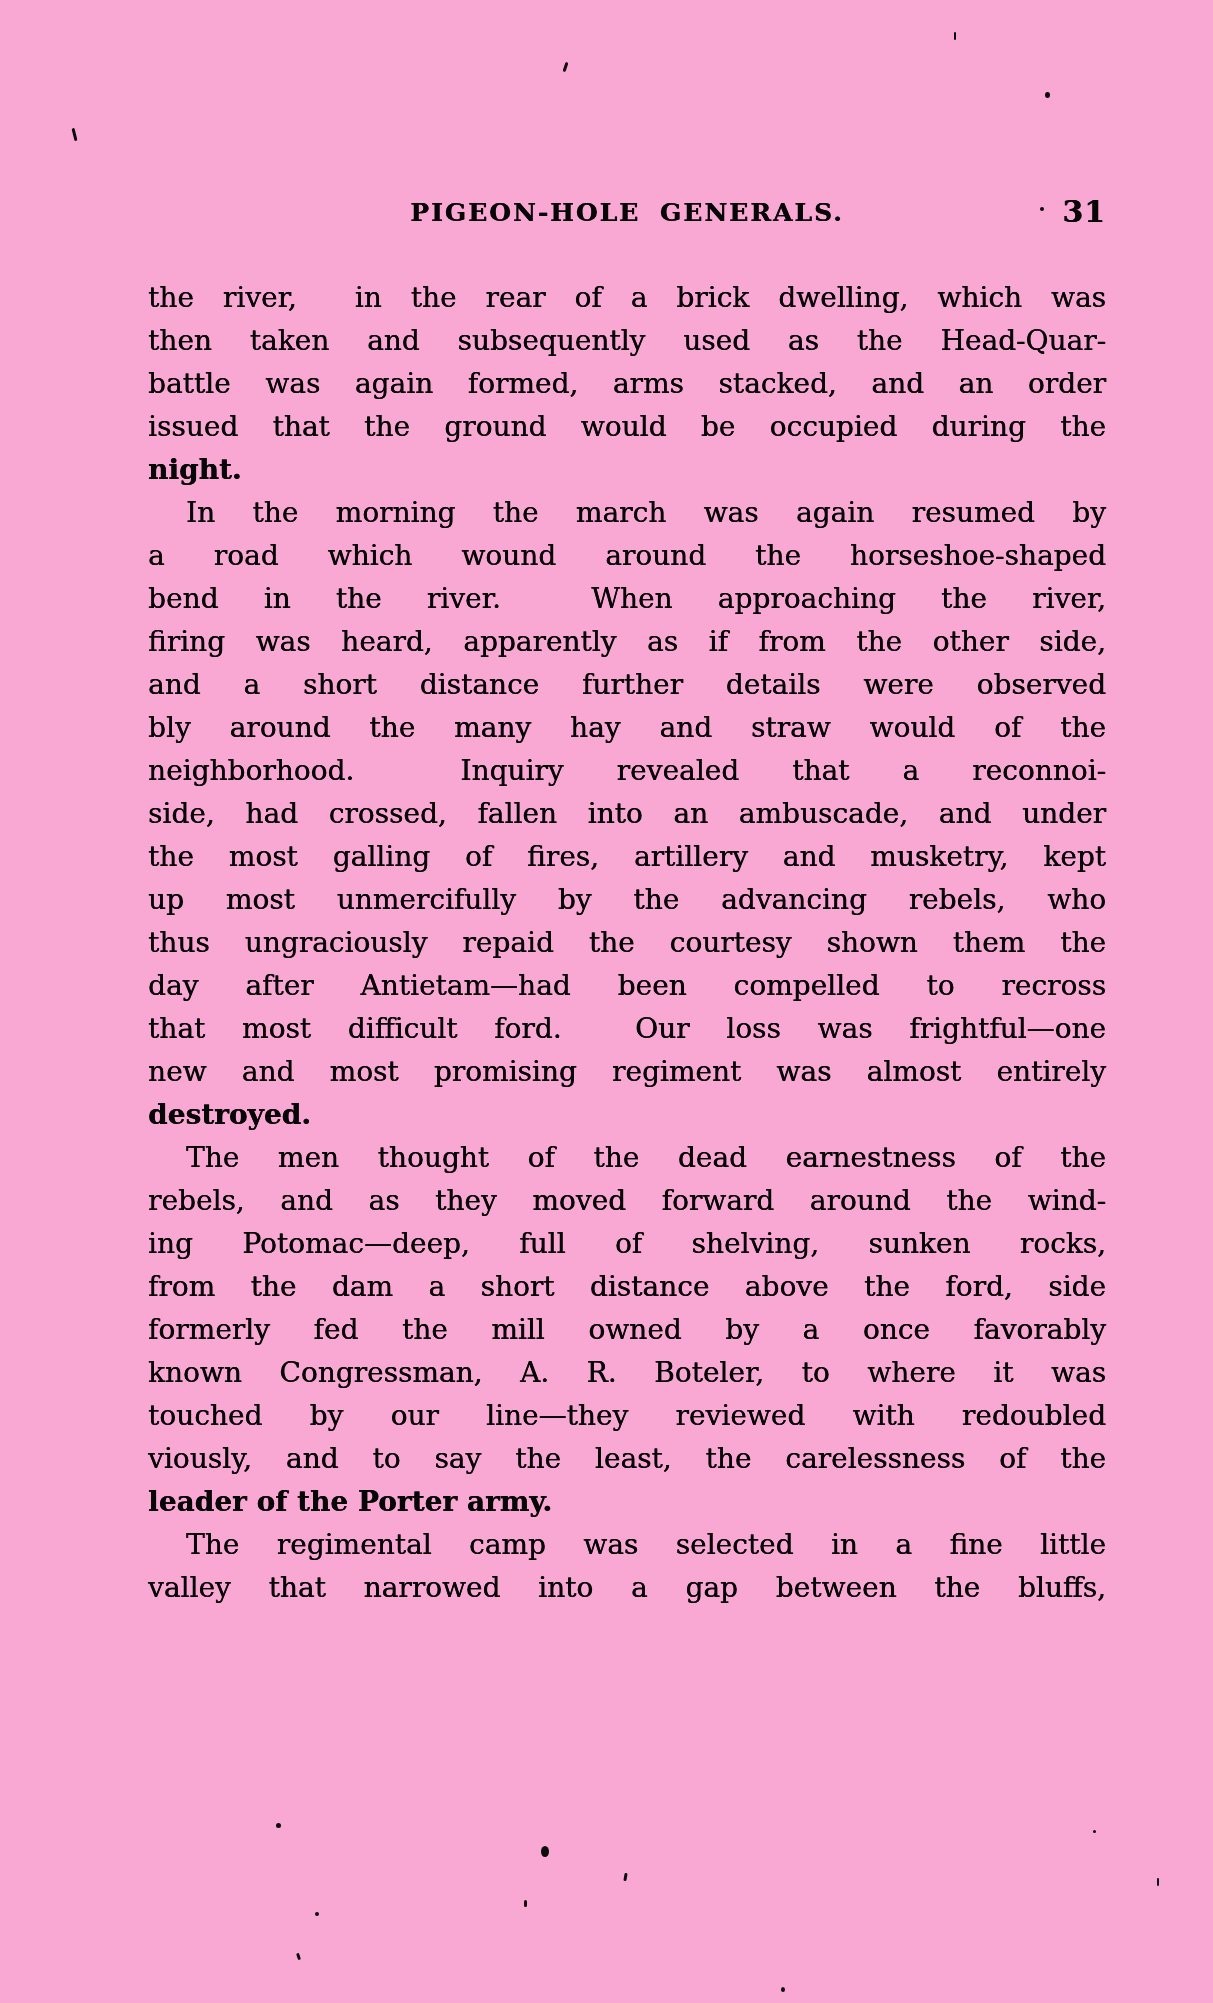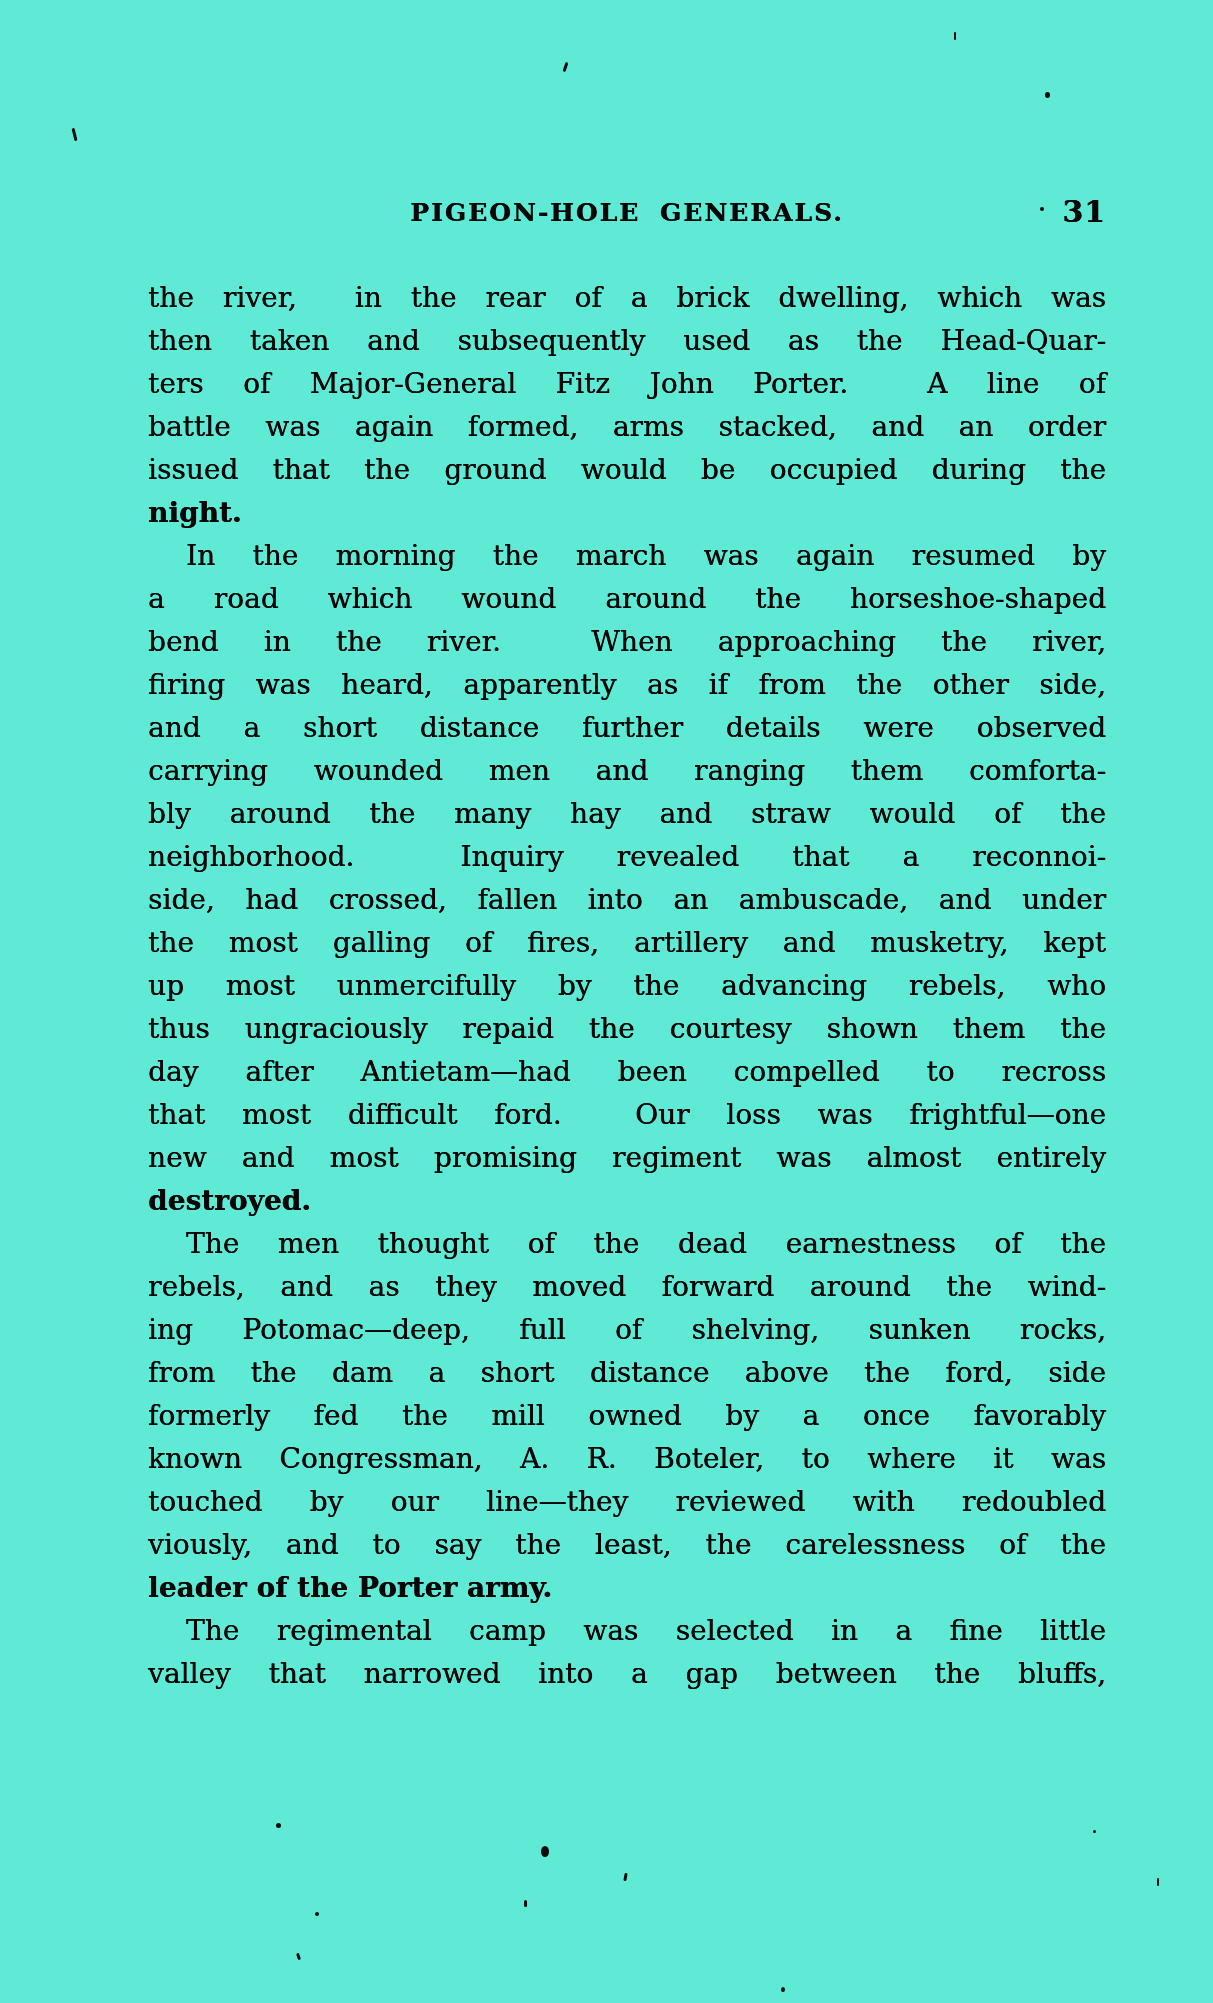--- a/index.html
+++ b/index.html
@@ -4,21 +4,21 @@
 <style>
   html, body {
     margin: 0;
     padding: 0;
     background: #ffffff;
   }
   .page {
     position: relative;
     width: 1213px;
     height: 2003px;
-    background: #5eead4;
+    background: #f9a8d4;
     font-family: "DejaVu Serif", "Liberation Serif", serif;
     color: #070707;
     overflow: hidden;
   }
   .header {
     position: absolute;
     left: 148px;
     top: 198px;
     width: 958px;
     height: 34px;
@@ -79,30 +79,28 @@
 
 <div class="page">
   <div class="header">
     <span class="running-title">PIGEON-HOLE GENERALS.</span>
     <span class="page-number">31</span>
   </div>
 
   <div class="body-text" id="lines">
       <div class="line">the river,&nbsp; in the rear of a brick dwelling, which was</div>
       <div class="line">then taken and subsequently used as the Head-Quar-</div>
-      <div class="line">ters of Major-General Fitz John Porter.&nbsp; A line of</div>
       <div class="line">battle was again formed, arms stacked, and an order</div>
       <div class="line">issued that the ground would be occupied during the</div>
       <div class="line flush">night.</div>
       <div class="line indent">In the morning the march was again resumed by</div>
       <div class="line">a road which wound around the horseshoe-shaped</div>
       <div class="line">bend in the river.&nbsp; When approaching the river,</div>
       <div class="line">firing was heard, apparently as if from the other side,</div>
       <div class="line">and a short distance further details were observed</div>
-      <div class="line">carrying wounded men and ranging them comforta-</div>
       <div class="line">bly around the many hay and straw would of the</div>
       <div class="line">neighborhood.&nbsp; Inquiry revealed that a reconnoi-</div>
       <div class="line">side, had crossed, fallen into an ambuscade, and under</div>
       <div class="line">the most galling of fires, artillery and musketry, kept</div>
       <div class="line">up most unmercifully by the advancing rebels, who</div>
       <div class="line">thus ungraciously repaid the courtesy shown them the</div>
       <div class="line">day after Antietam—had been compelled to recross</div>
       <div class="line">that most difficult ford.&nbsp; Our loss was frightful—one</div>
       <div class="line">new and most promising regiment was almost entirely</div>
       <div class="line flush">destroyed.</div>

